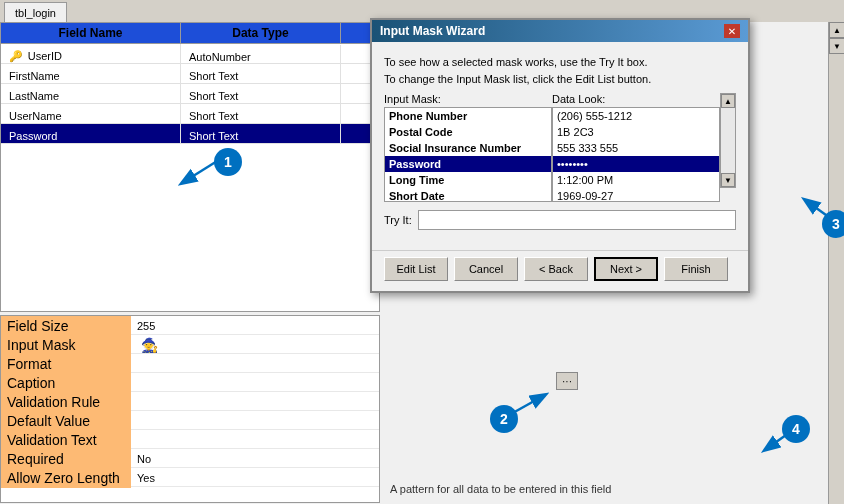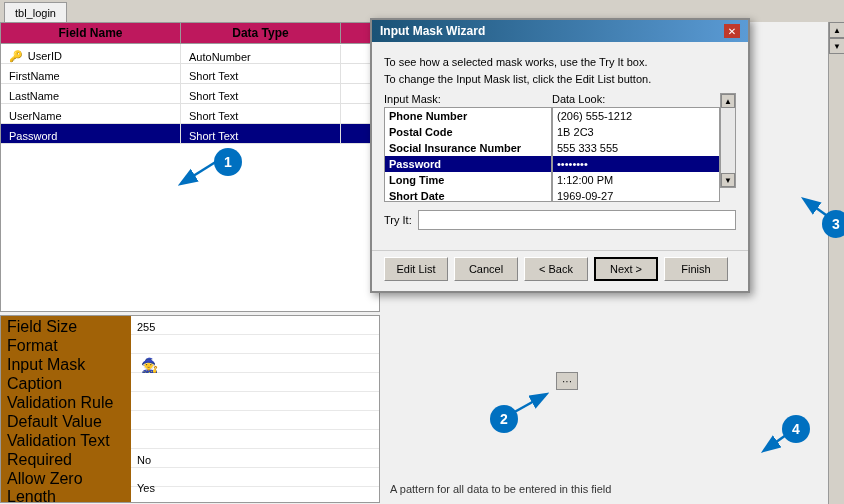--- a/index.html
+++ b/index.html
@@ -48,21 +48,21 @@
       border: 1px solid #999;
       background: white;
       position: absolute;
       top: 22px;
       left: 0;
     }
 
     .table-header {
       display: grid;
       grid-template-columns: 180px 160px;
-      background: #be185d;
+      background: #1d4ed8;
       border-bottom: 1px solid #999;
     }
     .table-header-cell {
       padding: 3px 8px;
       font-weight: bold;
       border-right: 1px solid #999;
       text-align: center;
       font-size: 12px;
     }
 
@@ -121,22 +121,22 @@
     .props-row {
       display: grid;
       grid-template-columns: 130px 1fr;
       border-bottom: 1px solid #e8e8e8;
       height: 19px;
       align-items: center;
     }
     .props-label {
       padding: 2px 6px;
       color: #000;
-      font-size: 16px;
-      background: #a16207;
+      font-size: 14px;
+      background: #fdba74;
     }
     .props-value {
       padding: 2px 6px;
       font-size: 11px;
     }
 
     
     .scrollbar-right {
       position: absolute;
       right: 0;
@@ -411,29 +411,29 @@
     </div>
   </div>
 
   <div class="properties-panel">
     <div class="props-table">
       <div class="props-row">
         <div class="props-label">Field Size</div>
         <div class="props-value">255</div>
       </div>
       <div class="props-row">
-        <div class="props-label">Format</div>
-        <div class="props-value"></div>
-      </div>
-      <div class="props-row">
         <div class="props-label">Input Mask</div>
         <div class="props-value" style="display:flex;align-items:center;">
           <span></span>
           <span style="margin-left:4px; font-size:14px; color:#555;">🧙</span>
         </div>
+      </div>
+      <div class="props-row">
+        <div class="props-label">Format</div>
+        <div class="props-value"></div>
       </div>
       <div class="props-row">
         <div class="props-label">Caption</div>
         <div class="props-value"></div>
       </div>
       <div class="props-row">
         <div class="props-label">Validation Rule</div>
         <div class="props-value"></div>
       </div>
       <div class="props-row">

